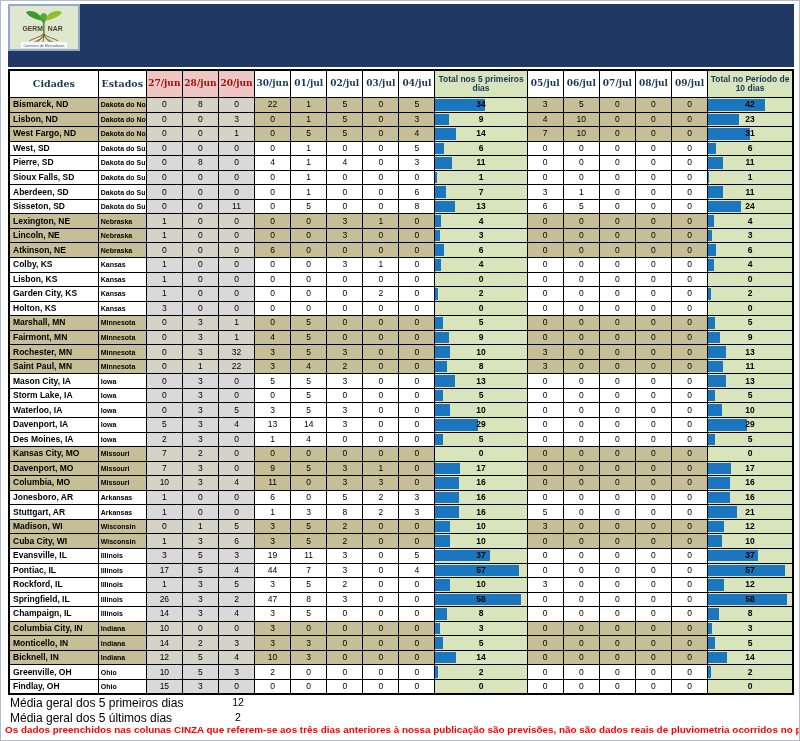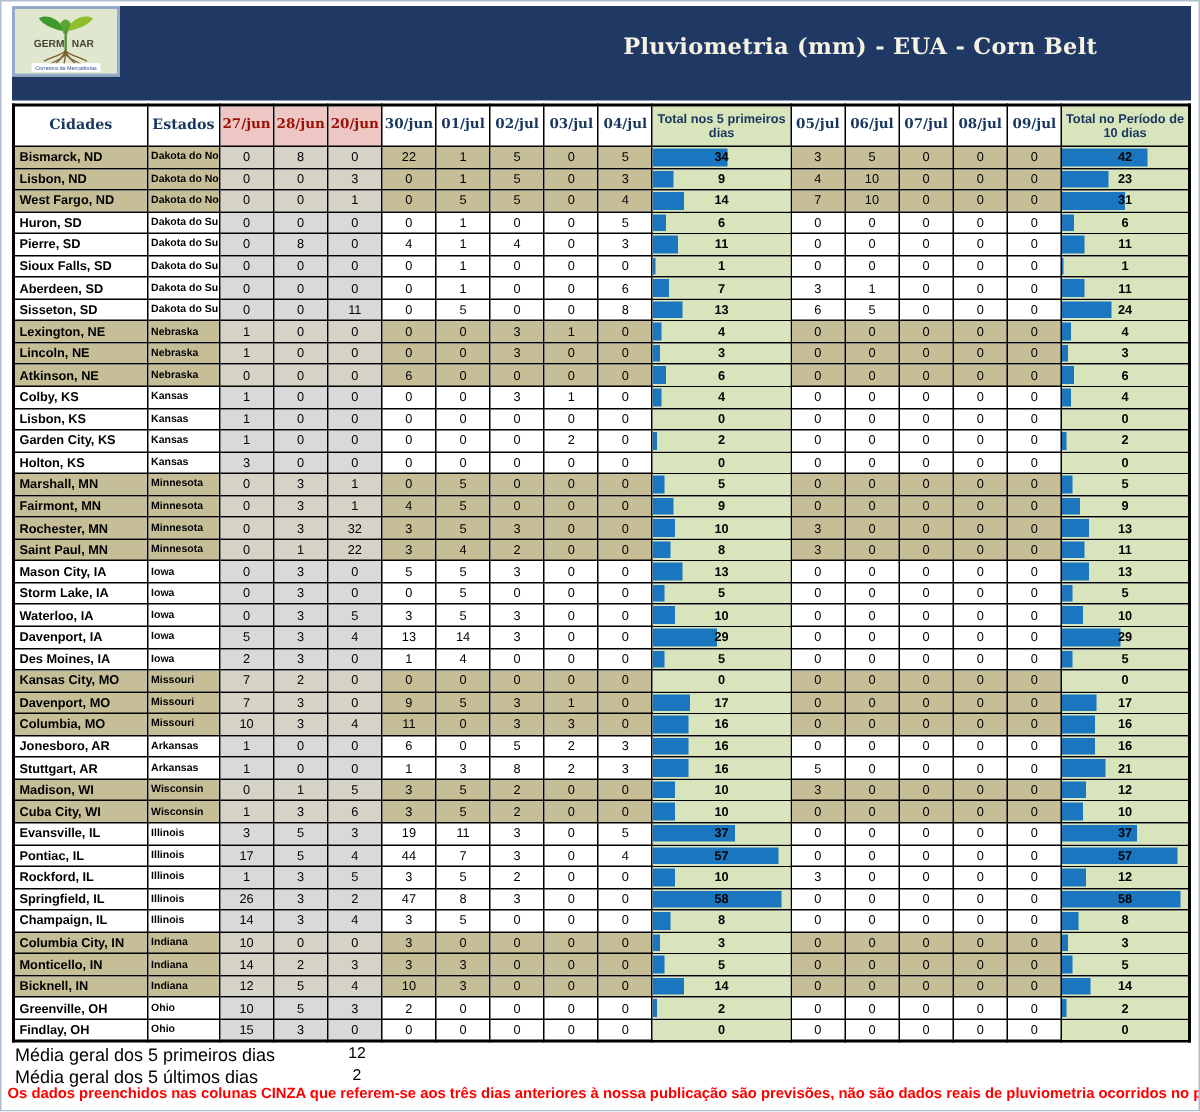--- a/index.html
+++ b/index.html
@@ -56,21 +56,20 @@
         <path d="M35 44 C39 49 44 50 50 54"></path>
         <path d="M35 44 C31 49 26 50 20 54"></path>
       </g>
       <text x="19" y="37" font-size="10" font-weight="bold" fill="#45452f" text-anchor="middle" font-family="Liberation Sans, sans-serif">GERM</text>
       <text x="52" y="37" font-size="10" font-weight="bold" fill="#45452f" text-anchor="middle" font-family="Liberation Sans, sans-serif">NAR</text>
       <rect x="2" y="53" width="67" height="8.5" fill="#ffffff"></rect>
       <text x="35.5" y="59.5" font-size="5.3" fill="#2a4a8a" text-anchor="middle" font-family="Liberation Sans, sans-serif">Corretora de Mercadorias</text>
     </svg>
   </div>
 
-  <div class="title">Pluviometria (mm) - EUA - Corn Belt</div>
 
   <table class="rain">
     <colgroup>
       <col style="width:89px">
         <col style="width:48px">
       <col style="width:36px">
         <col style="width:36px">
         <col style="width:36px">
       <col style="width:36px">
         <col style="width:36px">
@@ -158,21 +157,21 @@
           <td>4</td>
           <td class="total"><div class="bar" style="width: 22.6%;"></div><span class="tval">14</span></td>
           <td>7</td>
           <td>10</td>
           <td>0</td>
           <td>0</td>
           <td>0</td>
           <td class="total"><div class="bar" style="width: 50%;"></div><span class="tval">31</span></td>
         </tr>
         <tr>
-          <td class="city">Huron, SD</td>
+          <td class="city">West, SD</td>
           <td class="state">Dakota do Sul</td>
           <td class="gray">0</td>
           <td class="gray">0</td>
           <td class="gray">0</td>
           <td>0</td>
           <td>1</td>
           <td>0</td>
           <td>0</td>
           <td>5</td>
           <td class="total"><div class="bar" style="width: 9.7%;"></div><span class="tval">6</span></td>

